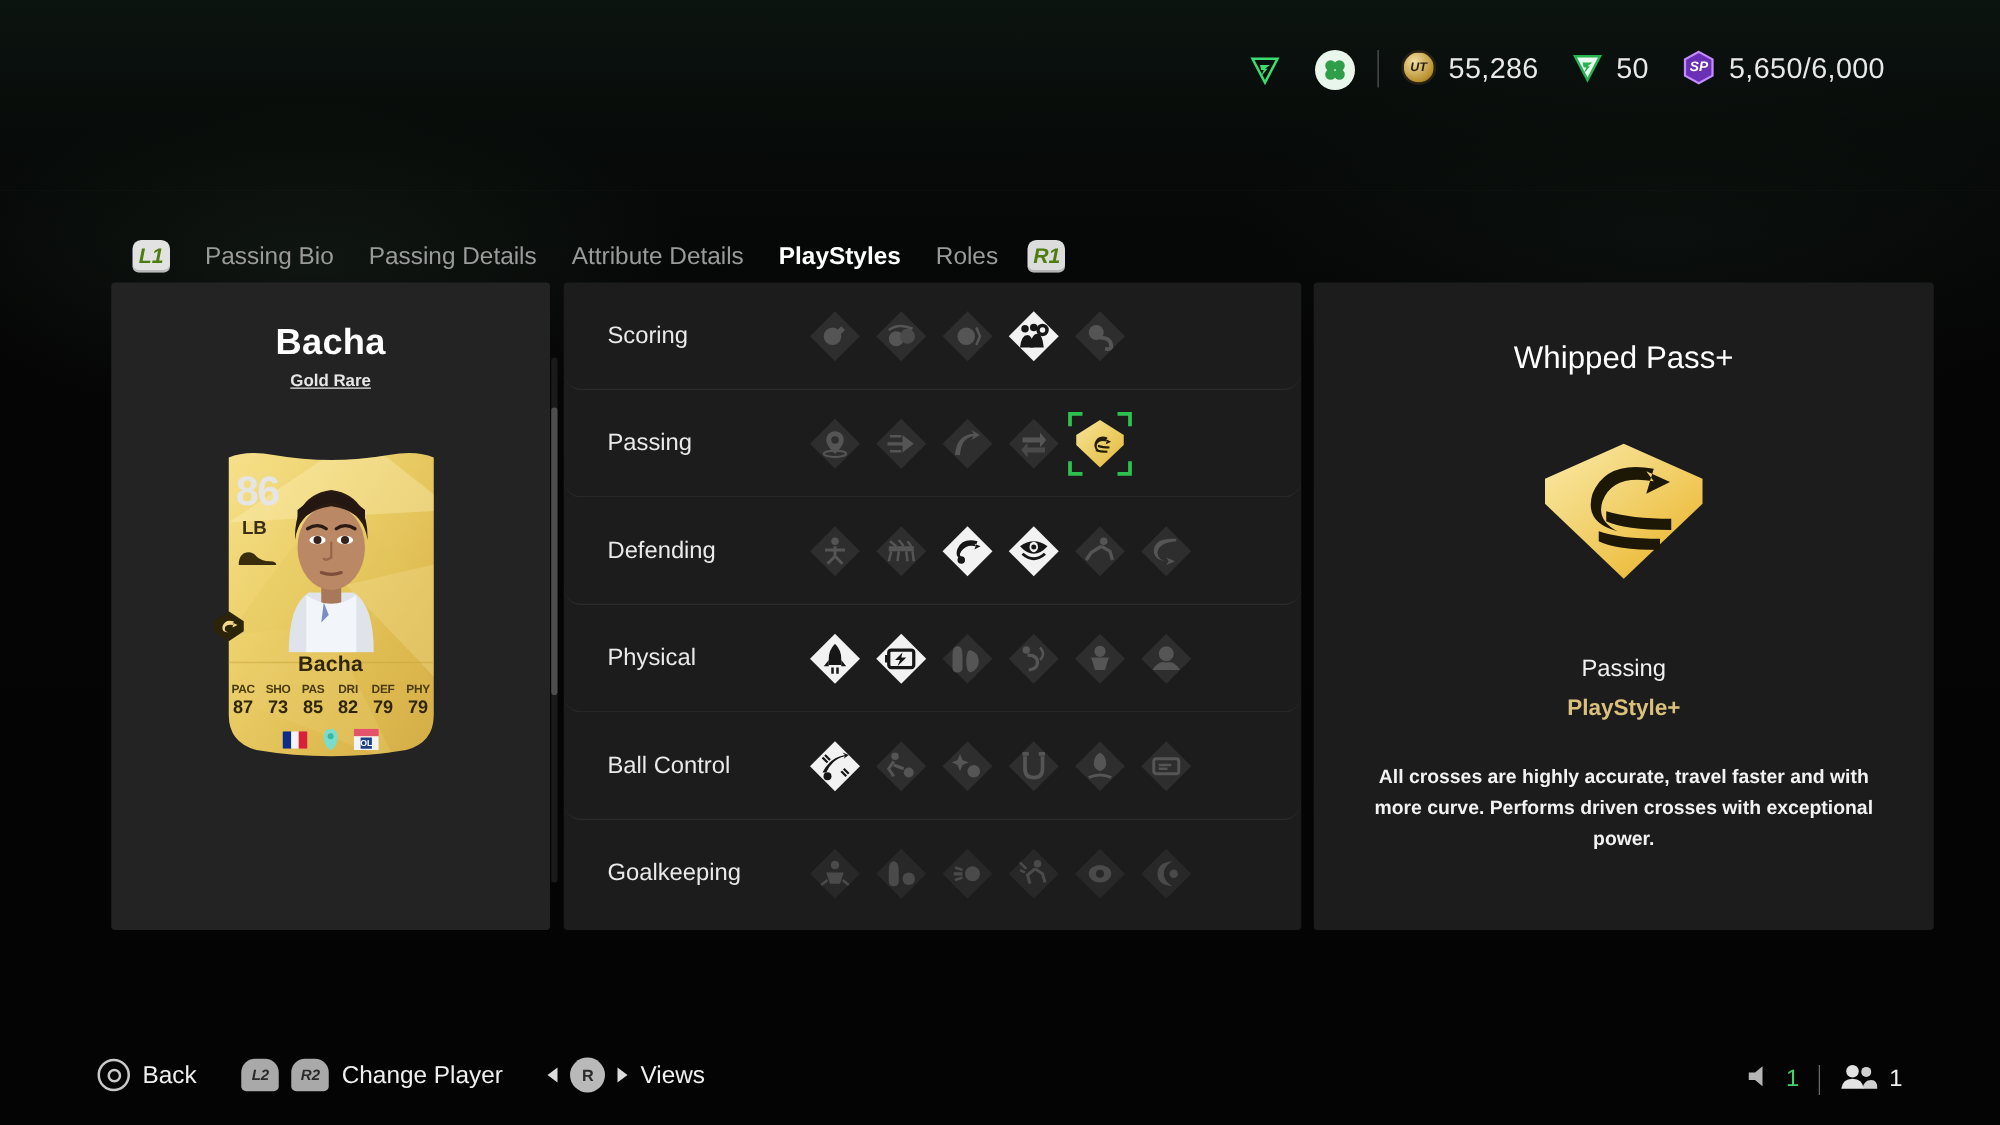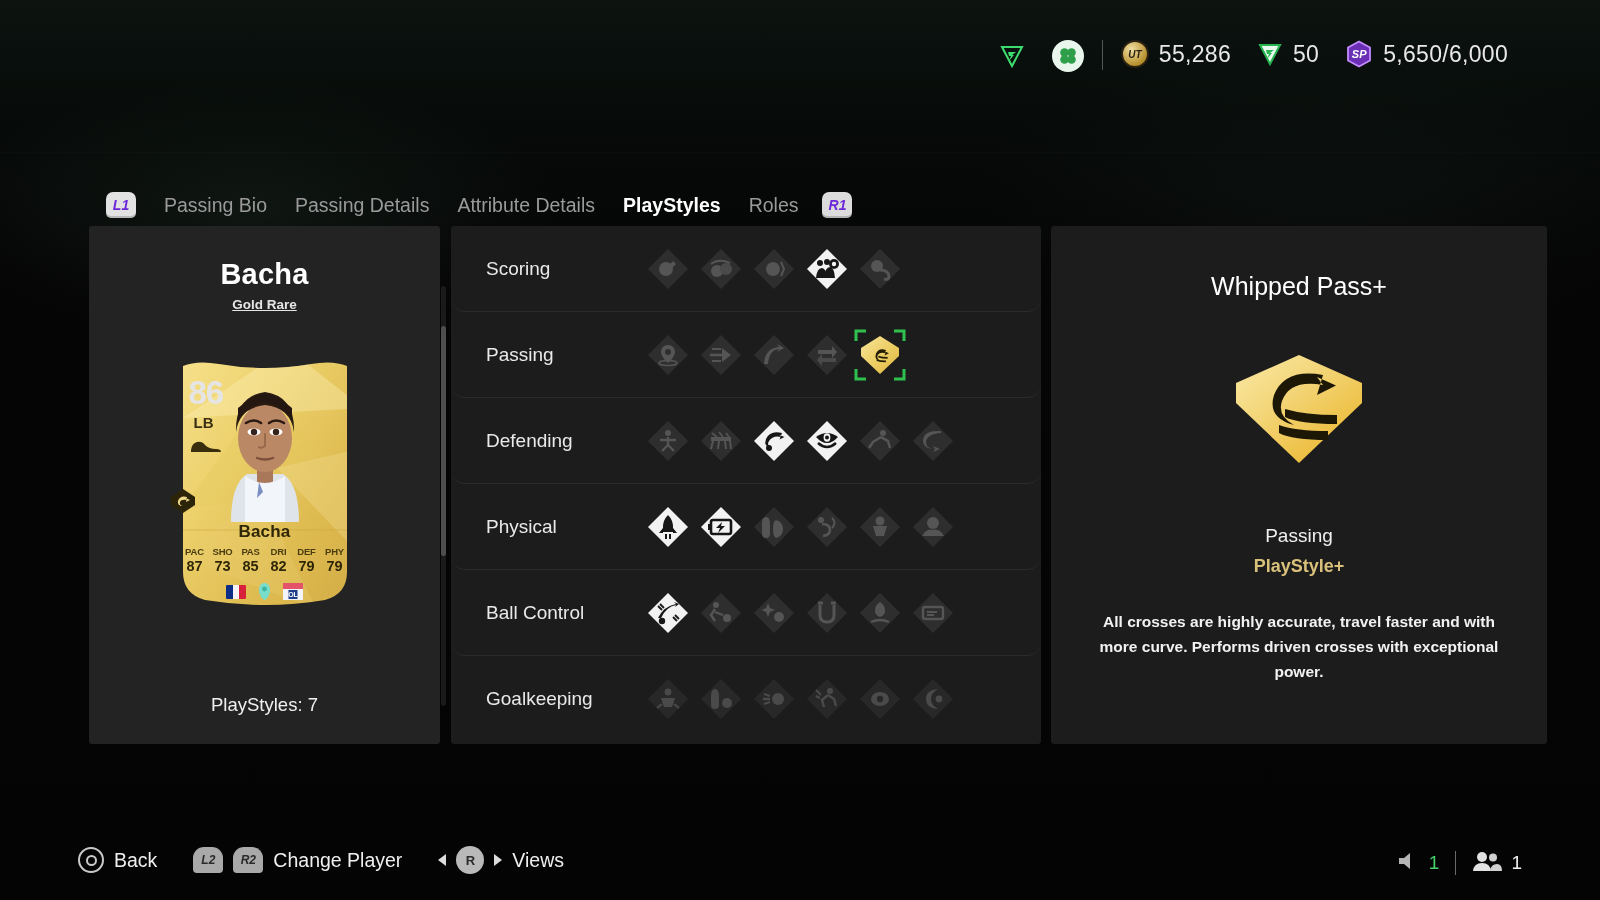--- a/index.html
+++ b/index.html
@@ -39,21 +39,21 @@
   .tri-badge { width:26px; height:26px; display:block; }
   .sp-hex { width:28px; height:28px; display:flex; align-items:center; justify-content:center;
     font-size:11px; font-weight:bold; color:#fff; position:relative; }
   .sp-hex svg { position:absolute; inset:0; }
   .sp-hex span { position:relative; z-index:2; font-style:italic; }
   .pad16 { margin-left:16px; }
 
   
   .tabrow { position:absolute; top:192px; left:106px; display:flex; align-items:center; gap:0; z-index:6; }
   .bumper { width:30px; height:26px; border-radius:7px 7px 5px 5px;
-    background:#e2e2e2; color:#6d28d9; font-size:14px; font-weight:bold;
+    background:#e2e2e2; color:#4d7c0f; font-size:17px; font-weight:bold;
     display:flex; align-items:center; justify-content:center; font-style:italic;
     box-shadow: inset 0 -2px 0 rgba(0,0,0,.18); }
   .bumper.dim { background:#dcdcdc; }
   .tab { font-size:19.5px; color:#9a9a9a; padding:0 0; white-space:nowrap; }
   .tab.active { color:#ffffff; font-weight:bold; }
   .tab-gap { width:28px; }
   .tab-gap-sm { width:24px; }
 
   
   .content { position:absolute; top:226px; left:89px; width:1394px; height:518px; z-index:4; }
@@ -316,21 +316,20 @@
           </svg>
           <svg class="club-badge" viewBox="0 0 20 17">
             <rect x="0" y="0" width="20" height="6" fill="#e3536a"></rect>
             <rect x="0" y="6" width="20" height="11" fill="#f2f4f8"></rect>
             <rect x="5.5" y="7" width="9" height="9" fill="#1d3f8a"></rect>
             <text x="10" y="14.2" font-size="7" fill="#ffffff" text-anchor="middle" font-family="Liberation Sans, sans-serif" font-weight="bold">OL</text>
           </svg>
         </div>
       </div>
 
-      <div class="ps-count">PlayStyles: 7</div>
     </div>
 
     <div class="scrollbar">
       <div class="thumb"></div>
     </div>
 
     <div class="grid-panel">
 
       <div class="ps-row">
         <div class="ps-row-label">Scoring</div>

